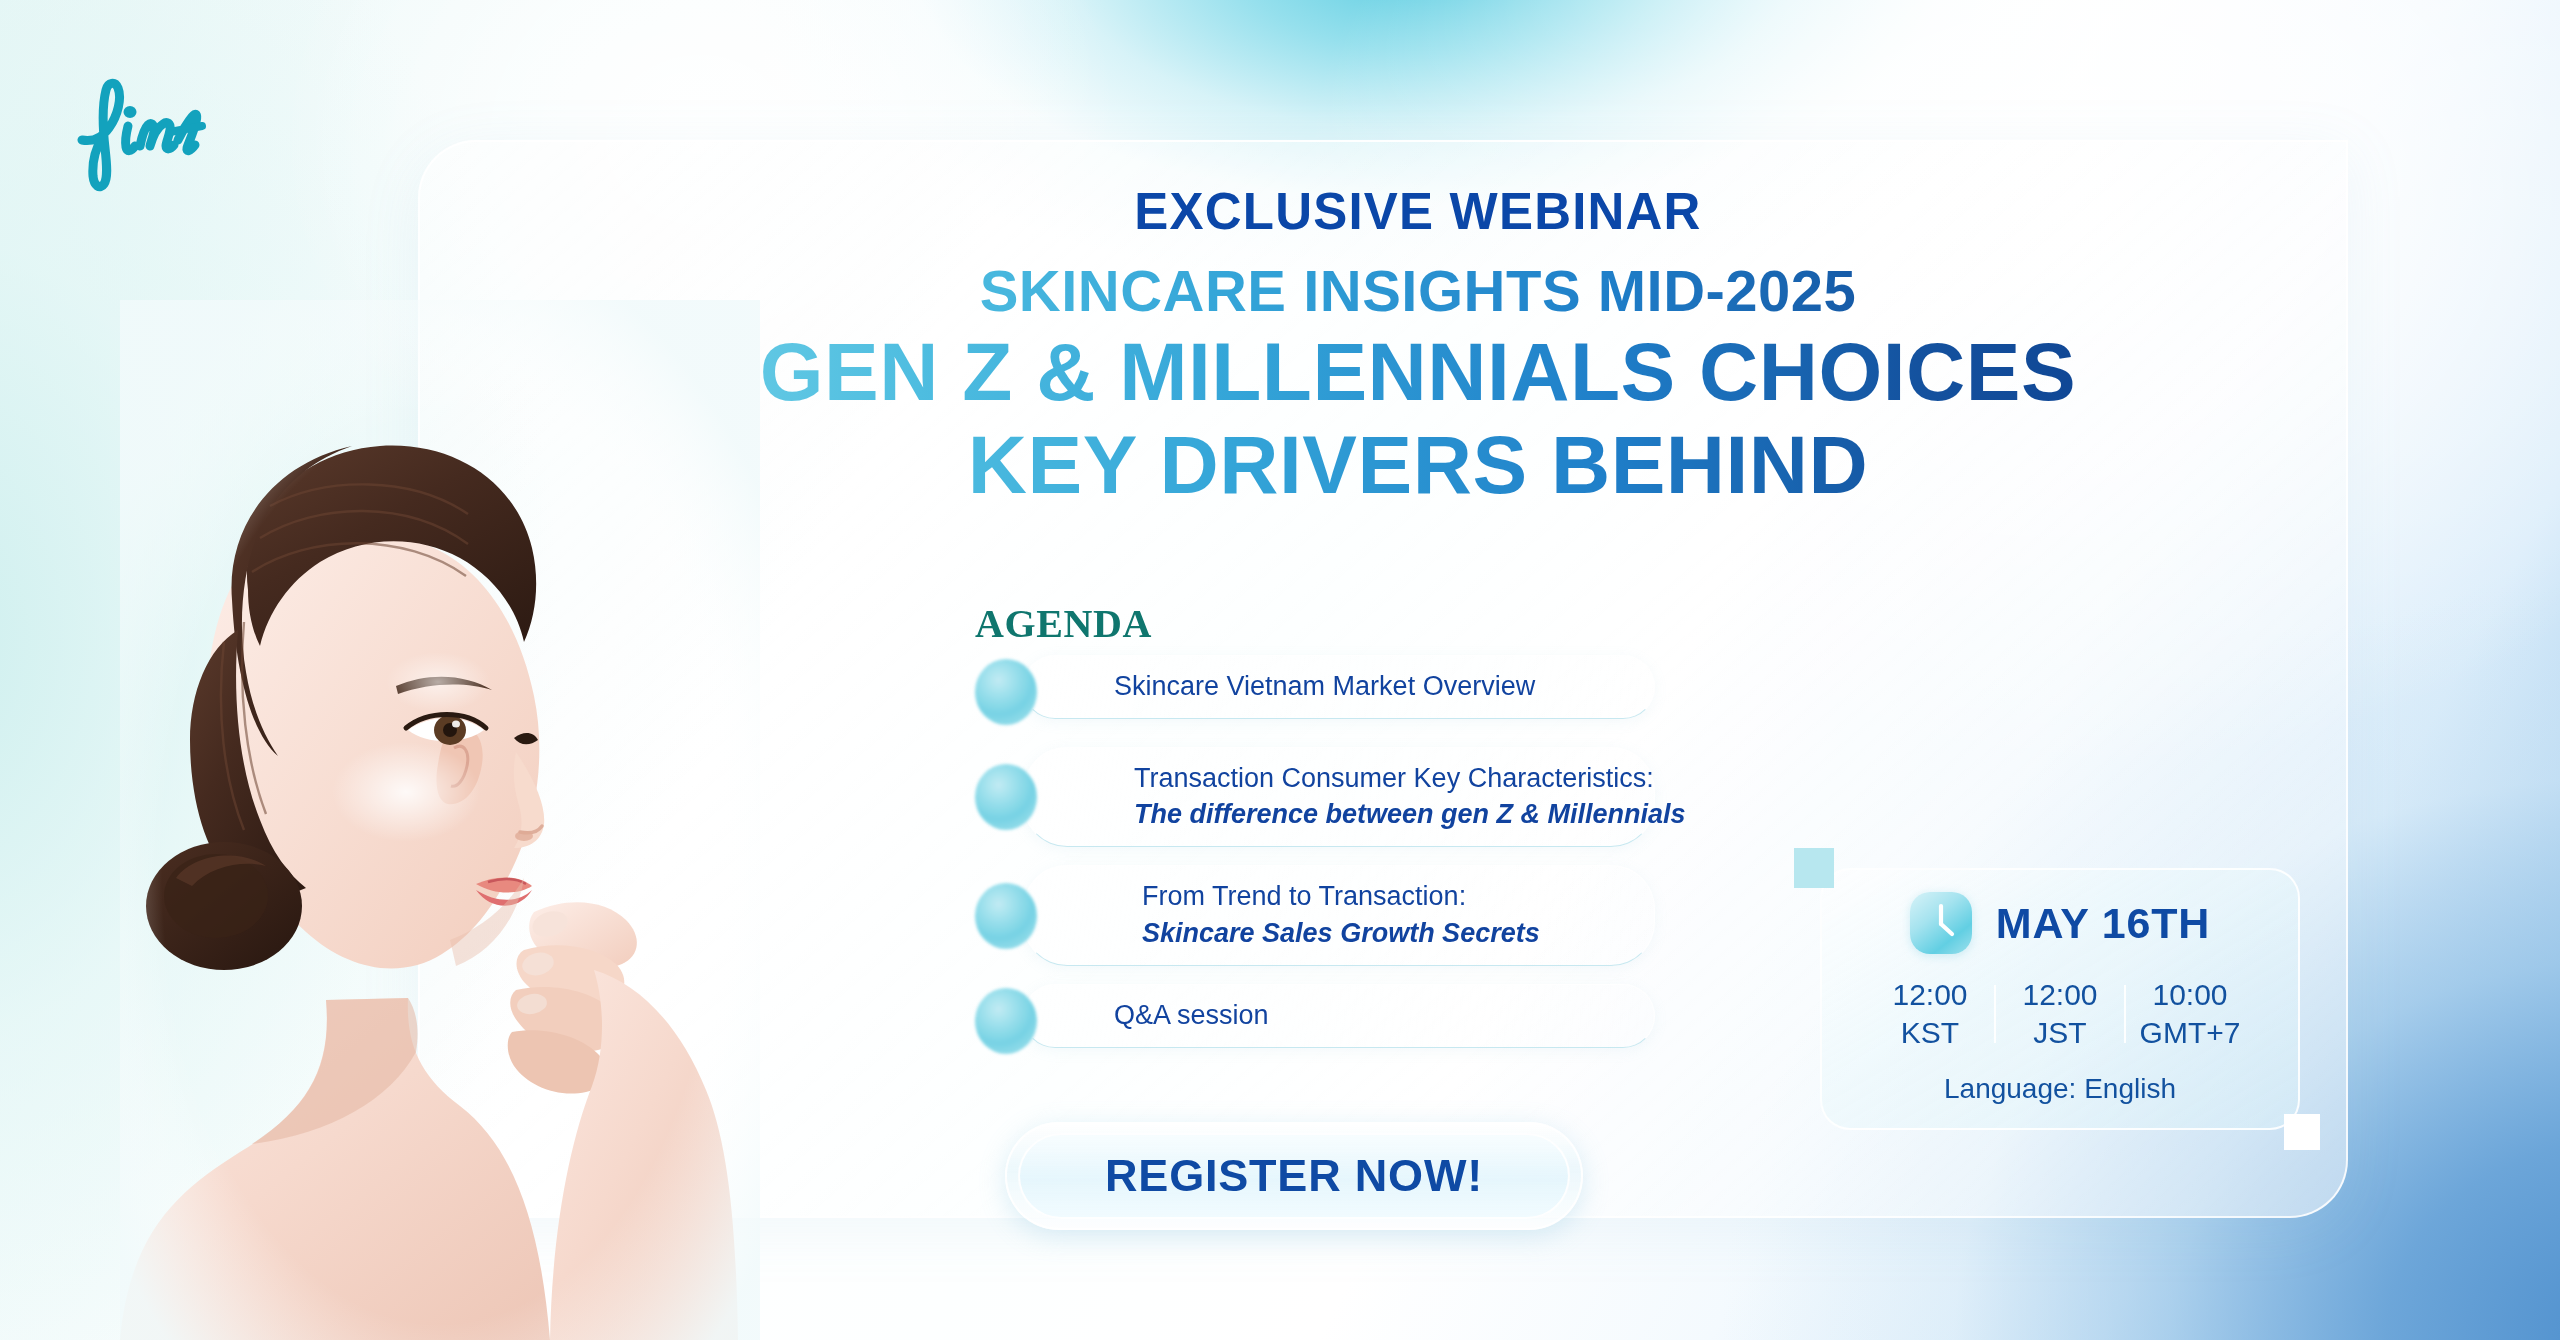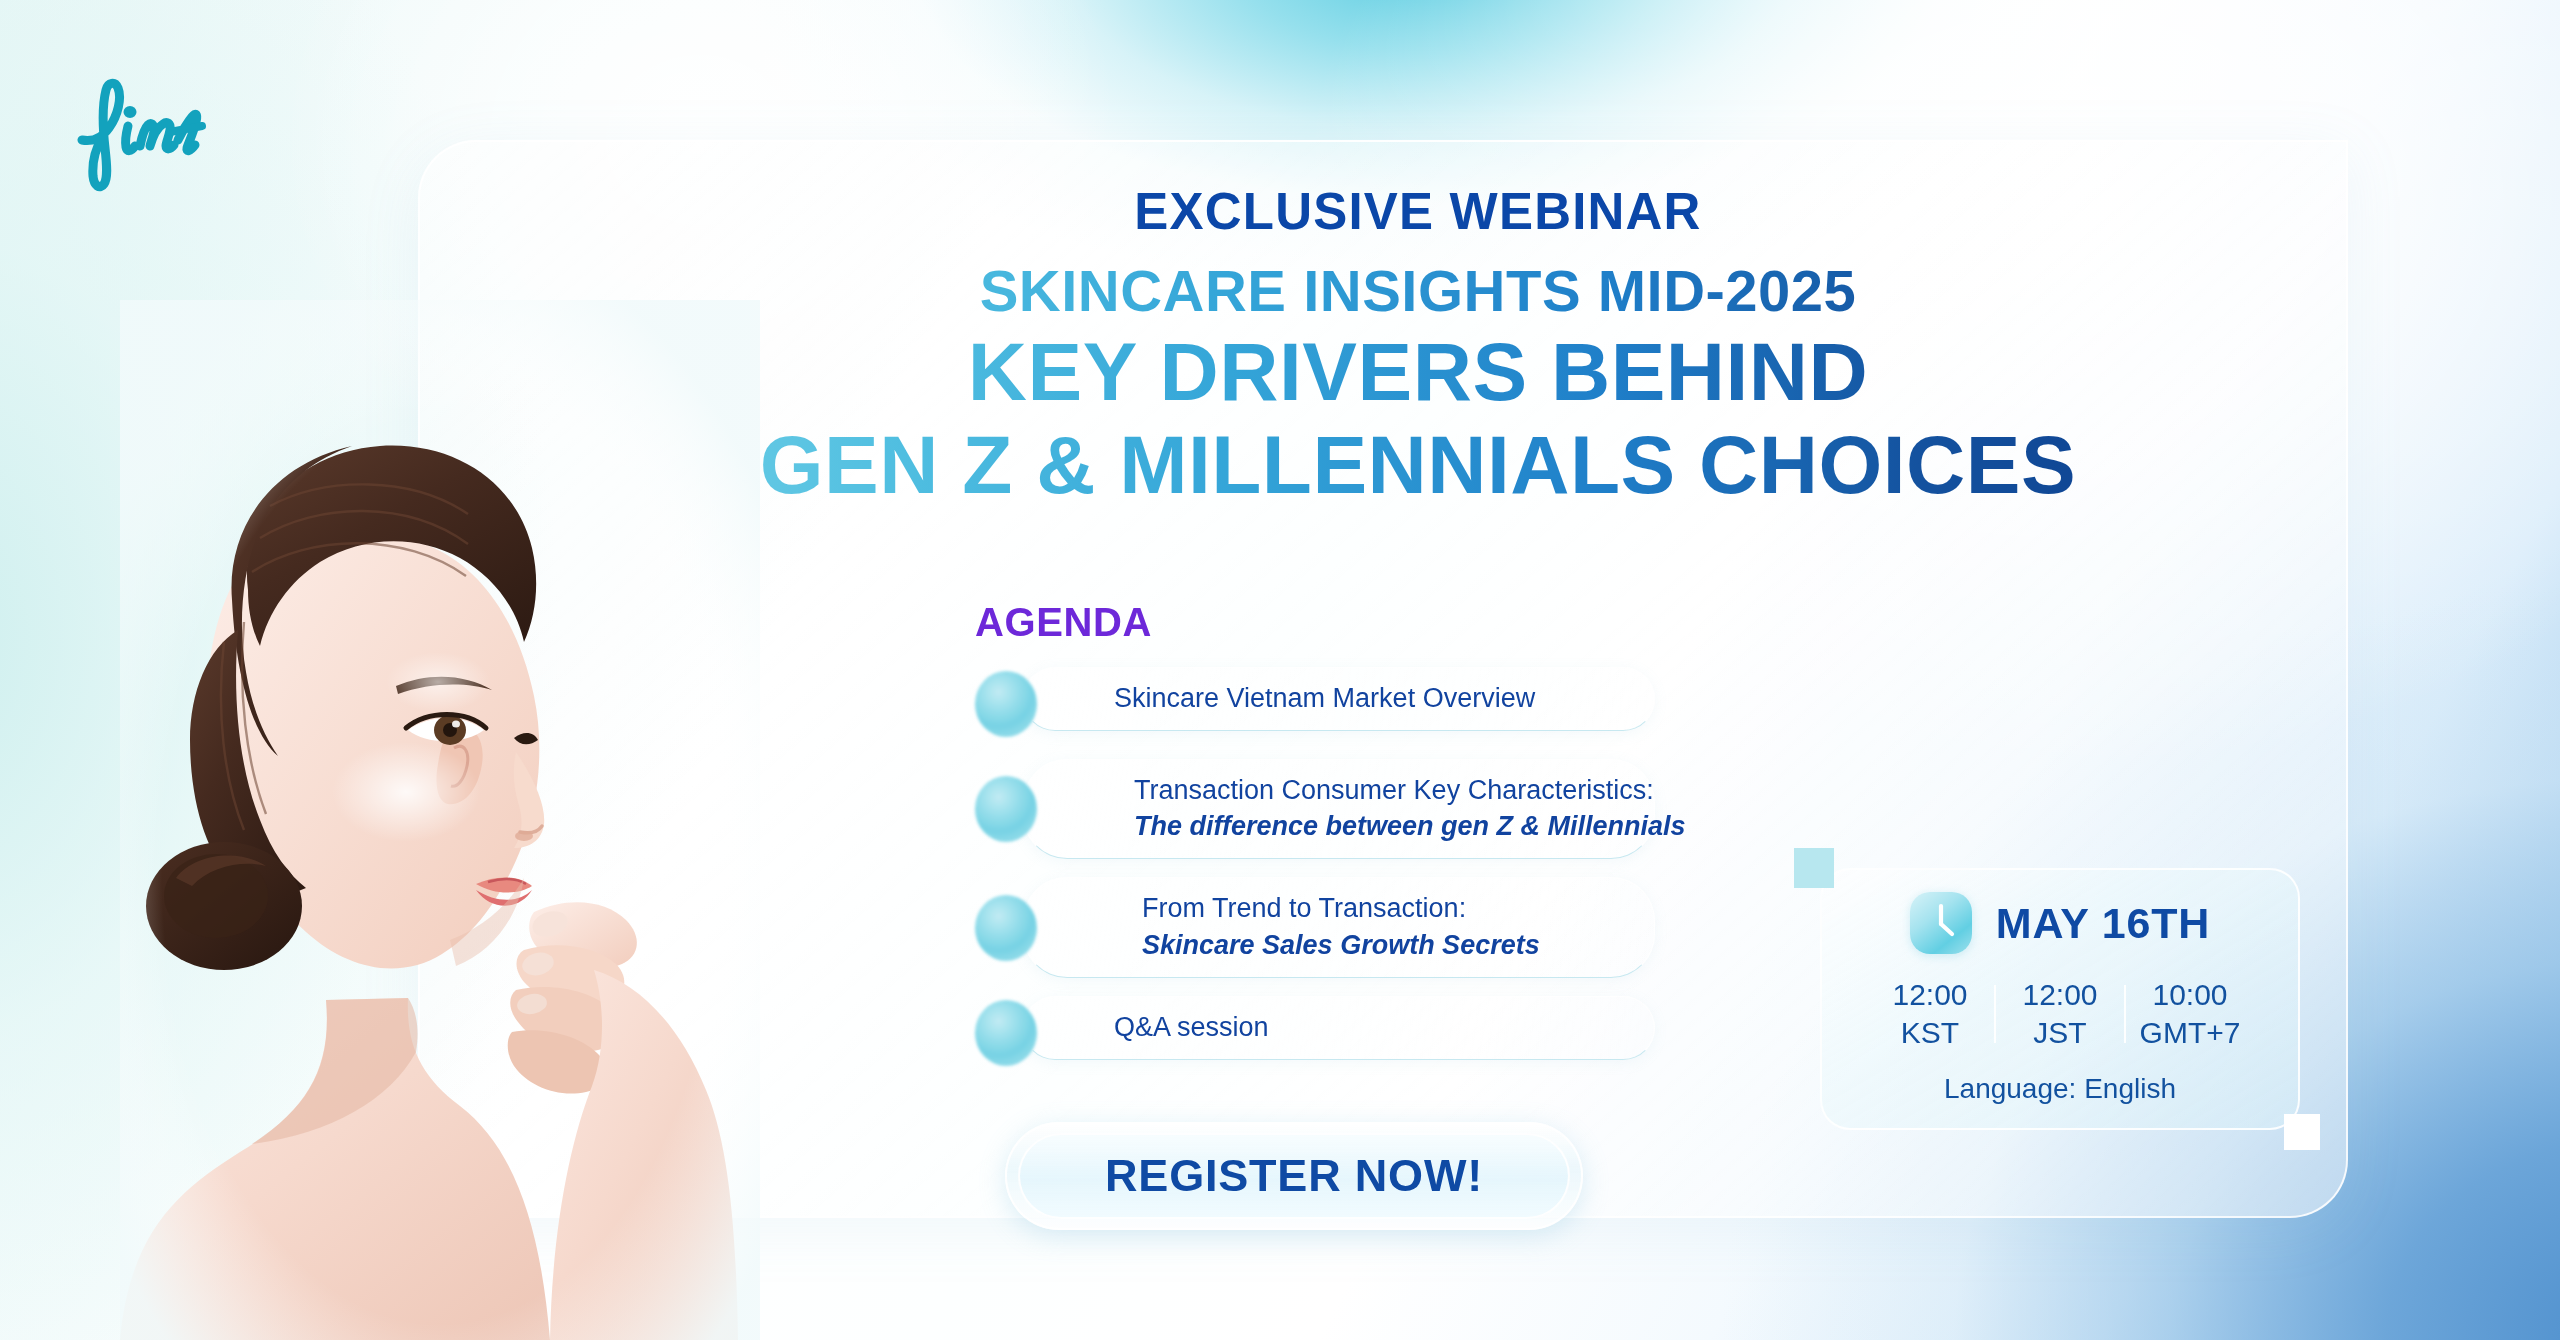--- a/index.html
+++ b/index.html
@@ -140,23 +140,24 @@
   
   #agenda-block {
     position: absolute;
     left: 975px; top: 600px;
     width: 680px;
     z-index: 35;
   }
   #agenda-title {
     font-size: 40px;
     font-weight: 700;
-    color: #6d28d9;
+    color: #0f766e;
     letter-spacing: 0.6px;
-    margin-bottom: 22px;
+    margin-bottom: 8px;
+    font-family: Liberation Serif, serif;
   }
   .agenda-item {
     position: relative;
     min-height: 74px;
     margin-bottom: 18px;
   }
   .agenda-pill {
     position: relative;
     margin-left: 48px;
     padding: 12px 30px 14px 62px;
@@ -437,22 +438,22 @@
 
       <path d="M474 670 C520 684 560 726 586 790 C606 838 616 912 618 1040 L430 1040 C432 930 450 842 472 786 C486 748 484 702 474 670 Z" fill="url(#skin)"></path>
 
       <rect x="0" y="0" width="640" height="1040" fill="url(#edgefade)"></rect>
     </svg>
   </div>
 
   <div id="headline-block">
     <div id="kicker">EXCLUSIVE WEBINAR</div>
     <div class="h-line" id="title-1">SKINCARE INSIGHTS MID-2025</div>
+    <div class="h-line" id="title-3">GEN Z &amp; MILLENNIALS CHOICES</div>
     <div class="h-line" id="title-2">KEY DRIVERS BEHIND</div>
-    <div class="h-line" id="title-3">GEN Z &amp; MILLENNIALS CHOICES</div>
   </div>
 
   <div id="agenda-block">
     <div id="agenda-title">AGENDA</div>
 
     <div class="agenda-item ag-indent-1">
       <div class="agenda-dot"></div>
       <div class="agenda-pill">
         <div class="agenda-line-1">Skincare Vietnam Market Overview</div>
       </div>

